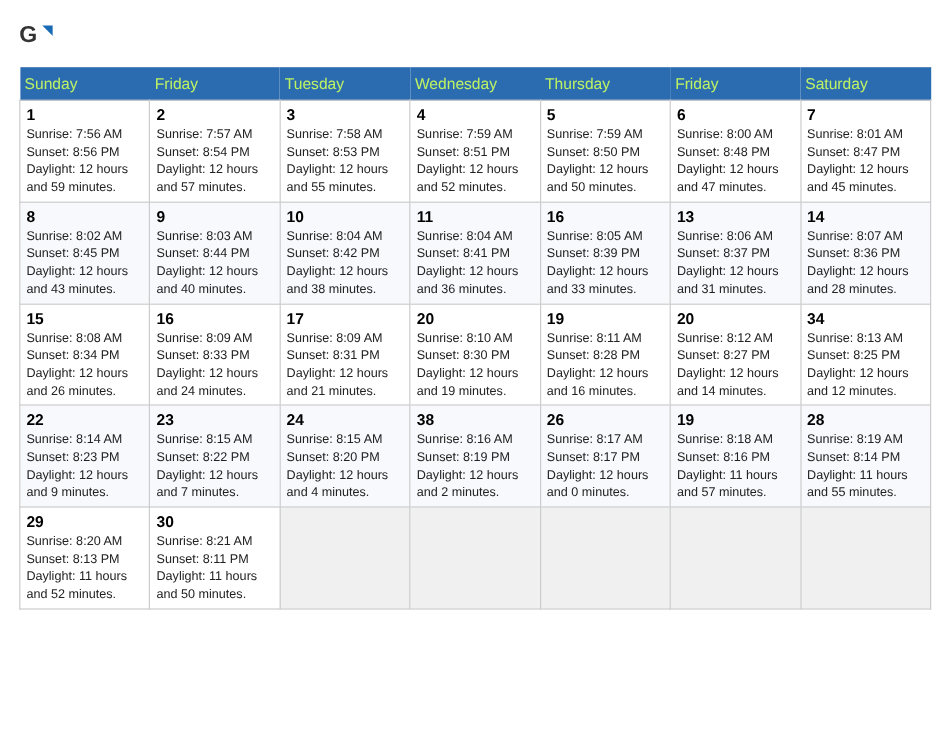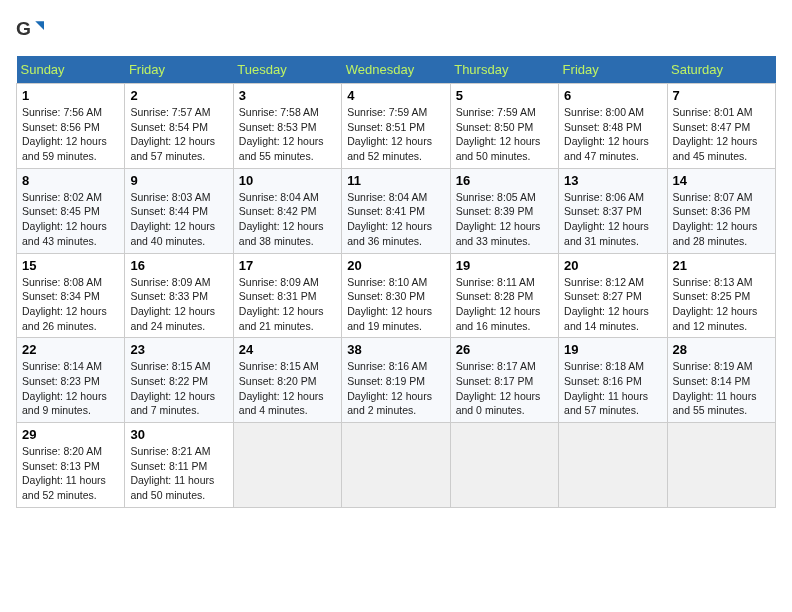--- a/index.html
+++ b/index.html
@@ -192,21 +192,21 @@
       </td>
         <td>
         <span class="day-num">19</span>
         <span class="day-info">Sunrise: 8:11 AM<br>Sunset: 8:28 PM<br>Daylight: 12 hours and 16 minutes.</span>
       </td>
         <td>
         <span class="day-num">20</span>
         <span class="day-info">Sunrise: 8:12 AM<br>Sunset: 8:27 PM<br>Daylight: 12 hours and 14 minutes.</span>
       </td>
         <td>
-        <span class="day-num">21</span>
+        <span class="day-num">34</span>
         <span class="day-info">Sunrise: 8:13 AM<br>Sunset: 8:25 PM<br>Daylight: 12 hours and 12 minutes.</span>
       </td>
       </tr>
       <tr>
         <td>
         <span class="day-num">22</span>
         <span class="day-info">Sunrise: 8:14 AM<br>Sunset: 8:23 PM<br>Daylight: 12 hours and 9 minutes.</span>
       </td>
         <td>
         <span class="day-num">23</span>

